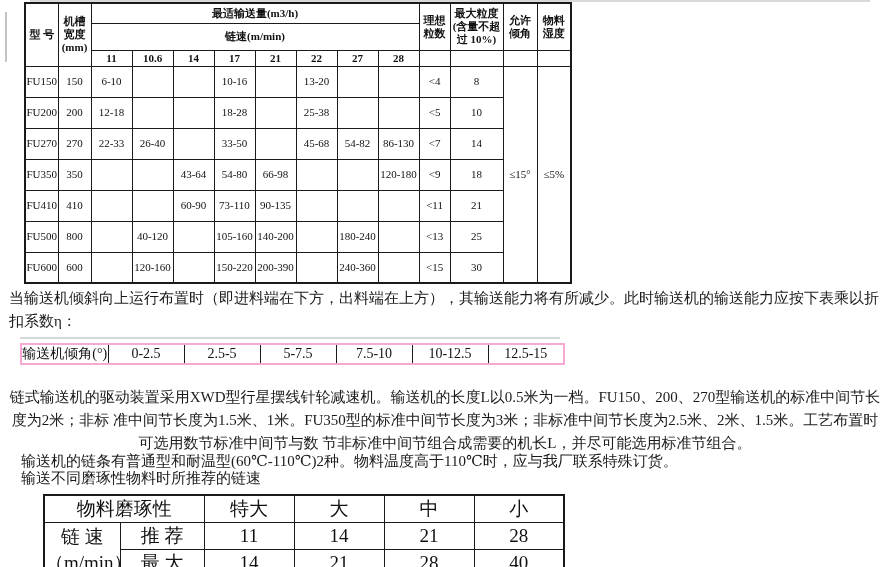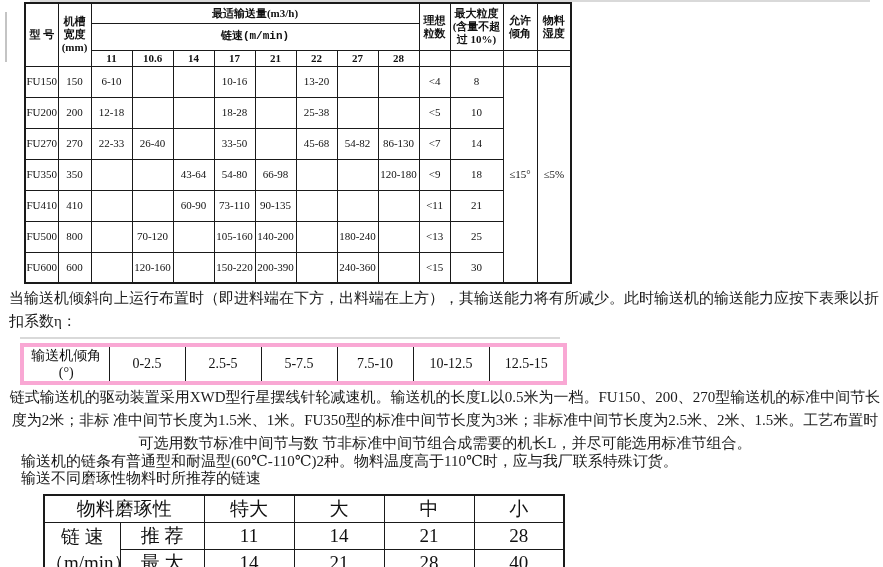--- a/index.html
+++ b/index.html
@@ -10,25 +10,25 @@
   
   .artifact{position:absolute;background:#d9d9d9;}
   
   table{border-collapse:collapse;table-layout:fixed;background:#ffffff;}
   td{border:1px solid #1a1a1a;text-align:center;vertical-align:middle;padding:0;overflow:hidden;}
   .pre{white-space:pre-line;}
   
   .cap-table{position:absolute;left:24px;top:2px;width:546px;border:2px solid #1a1a1a;font-size:11px;line-height:13px;}
   .cap-table thead td{font-weight:bold;}
   .cap-table tr.r1{height:20px;}
-  .cap-table tr.r2{height:27px;font-family:Liberation Mono, monospace;}
+  .cap-table tr.r2{height:27px;}
   .cap-table tr.r3{height:16px;}
   .cap-table tbody tr{height:31px;}
   
-  .disc-table{position:absolute;left:20px;top:343px;width:543px;border:4px solid #f9a8d4;font-size:14px;}
+  .disc-table{position:absolute;left:20px;top:343px;width:543px;border:2px solid #f9a8d4;font-size:14px;}
   .disc-table tr{height:20px;}
   
   .abr-table{position:absolute;left:43px;top:494px;width:520px;border:2px solid #1a1a1a;font-size:19px;}
   .abr-table tr{height:21px;}
   
   .para{position:absolute;left:7px;width:872px;font-size:15px;line-height:23px;color:#1a1a1a;}
   .p1{top:287px;padding-left:2px;}
   .p2{top:386px;padding-left:2px;text-align:center;}
   .p3{top:450px;padding-left:14px;}
   .p4{top:467px;padding-left:14px;}
@@ -164,21 +164,21 @@
           <td></td>
           <td></td>
           <td></td>
           <td>&lt;11</td>
           <td>21</td>
         </tr>
         <tr>
           <td>FU500</td>
           <td>800</td>
           <td></td>
-          <td>70-120</td>
+          <td>40-120</td>
           <td></td>
           <td>105-160</td>
           <td>140-200</td>
           <td></td>
           <td>180-240</td>
           <td></td>
           <td>&lt;13</td>
           <td>25</td>
         </tr>
         <tr>

